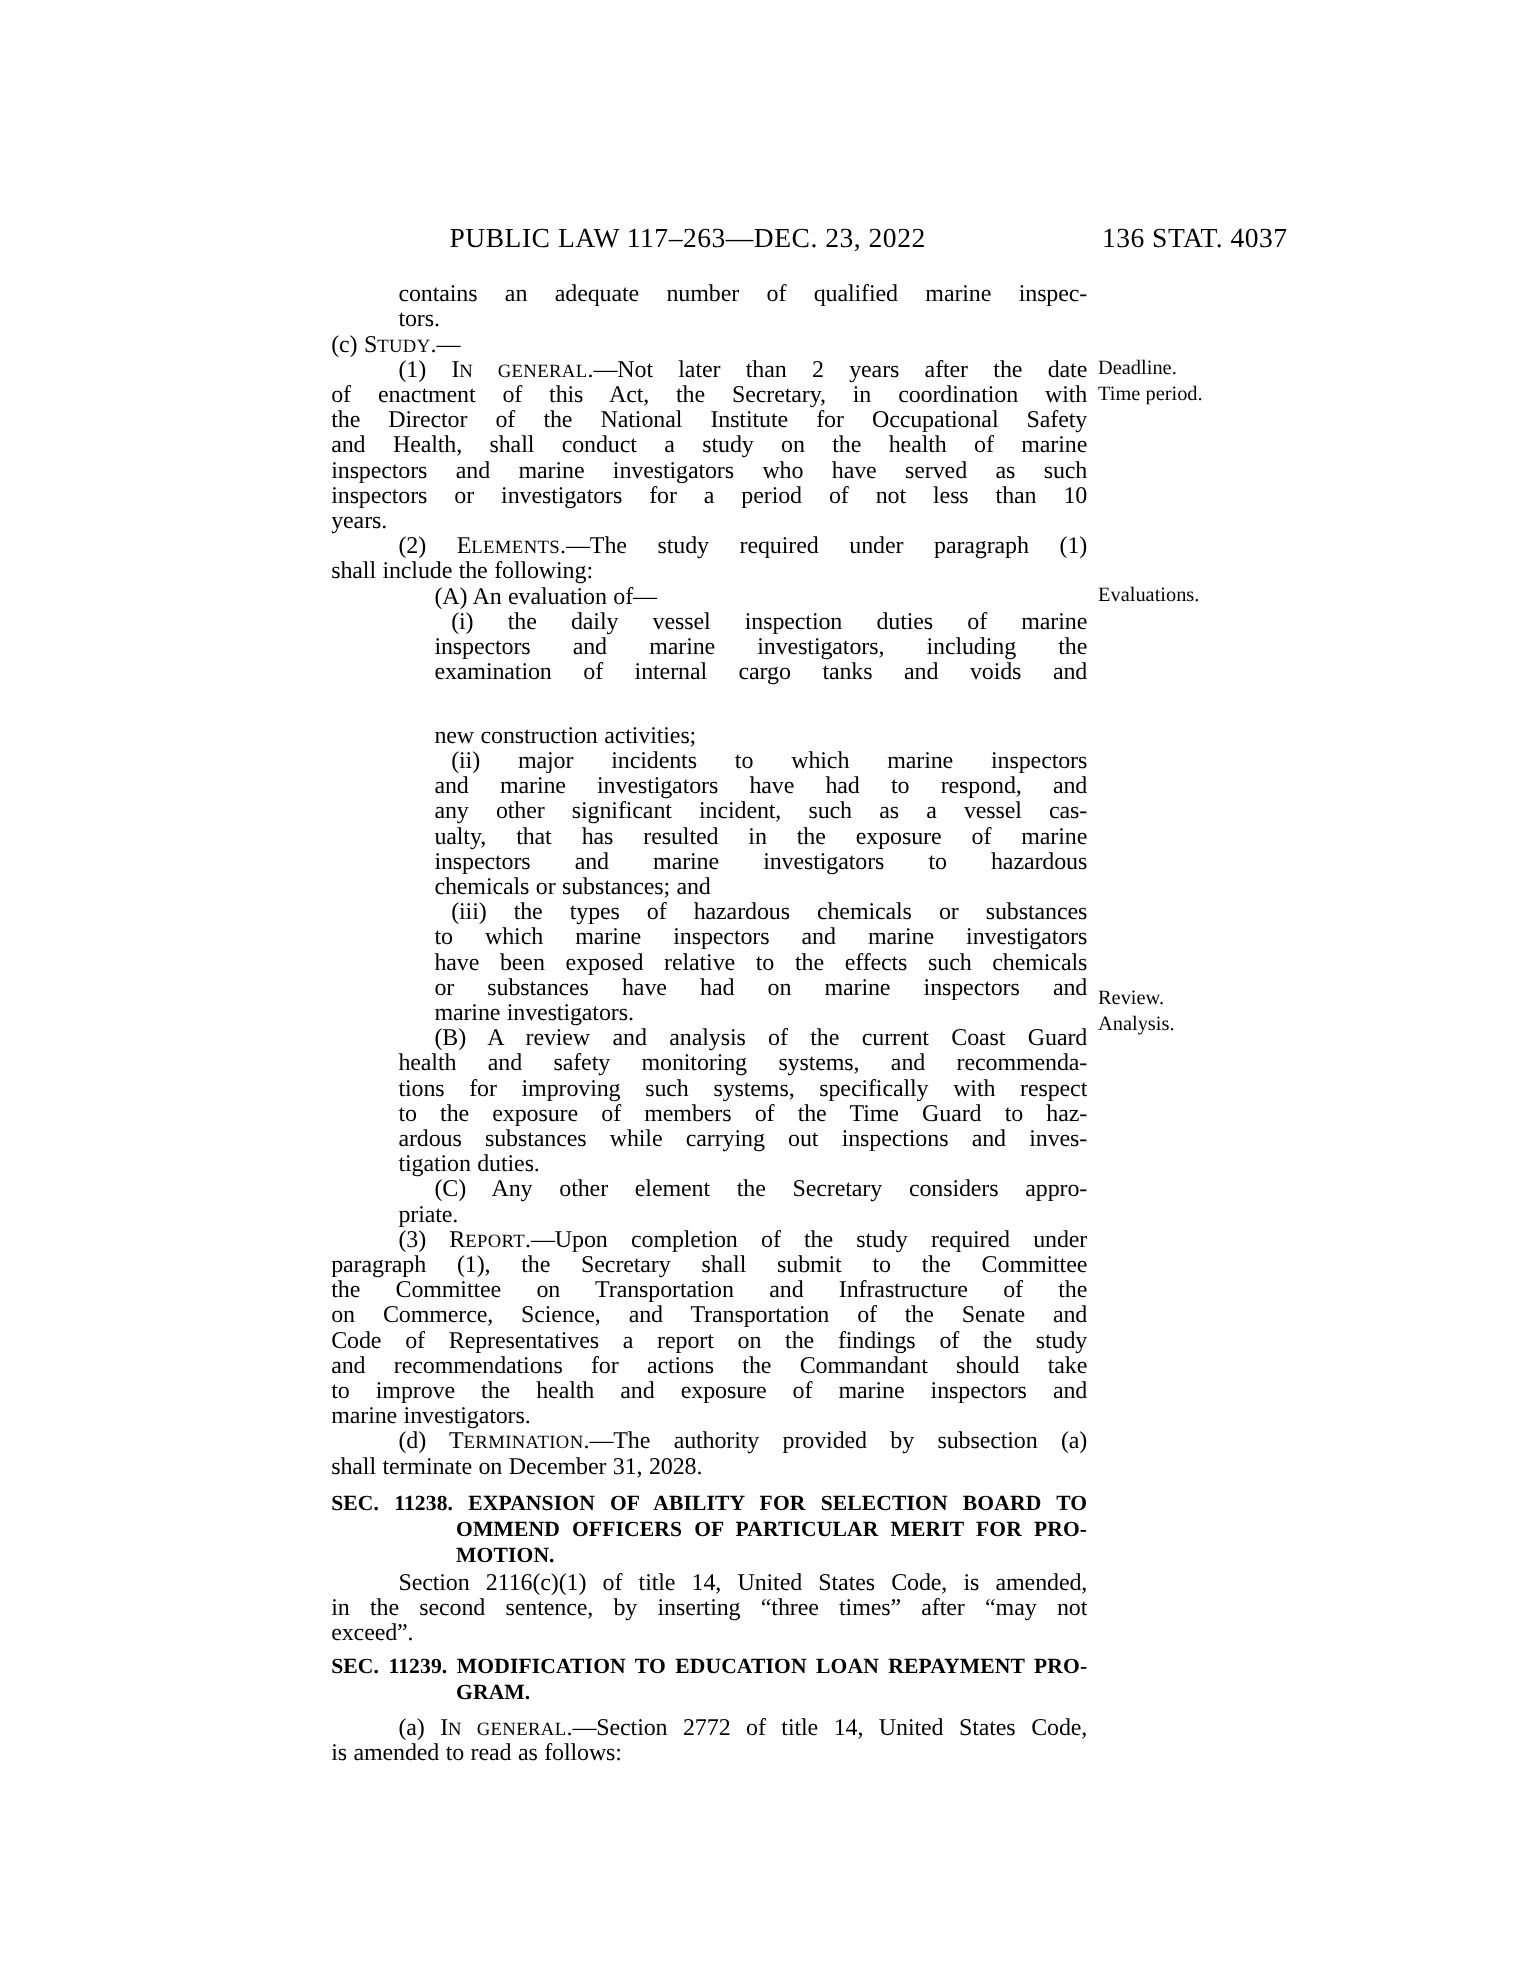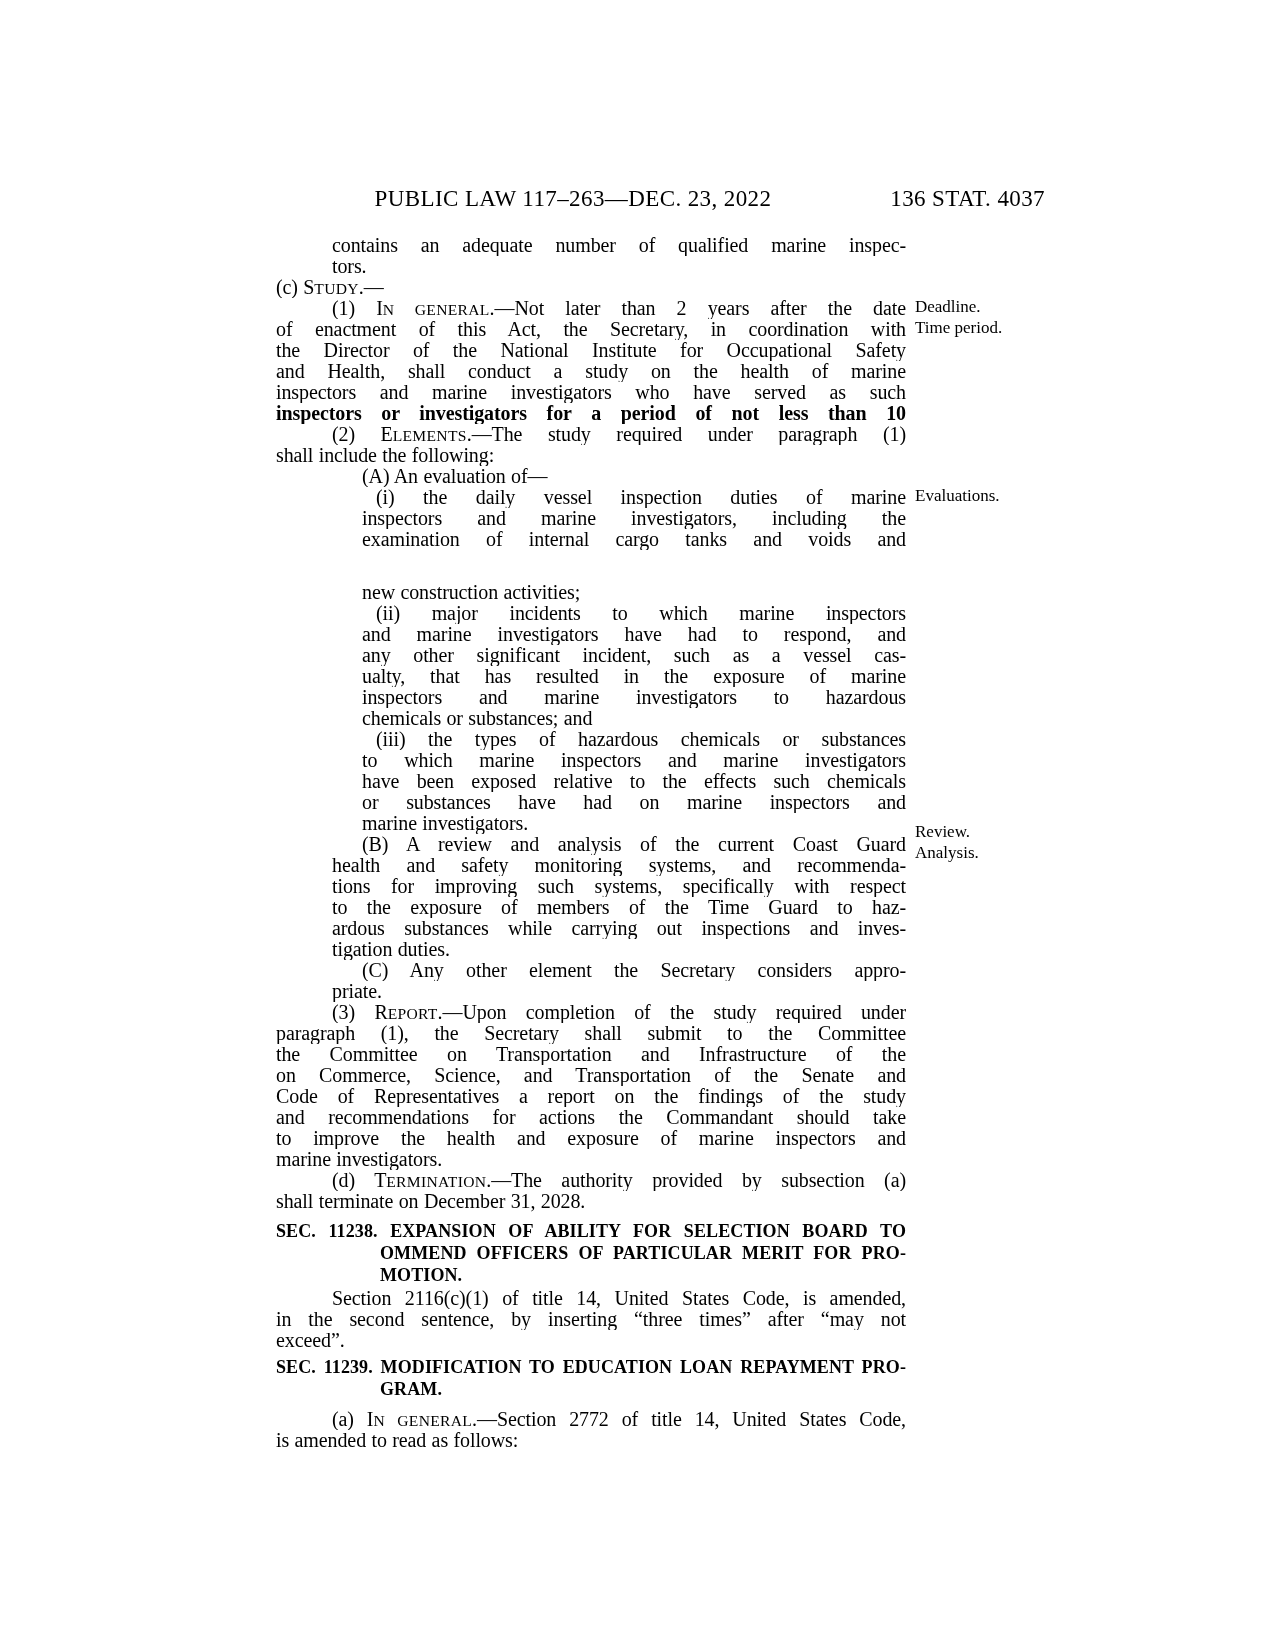--- a/index.html
+++ b/index.html
@@ -16,21 +16,21 @@
     position:absolute;
     top:186px;left:258px;width:630px;
     text-align:center;
     font-size:23px;
     letter-spacing:0.4px;
     white-space:nowrap;
   }
   #stat-number{
     position:absolute;
     top:186px;
-    left:860px;width:185px;
+    left:888px;width:185px;
     text-align:right;
     font-size:23px;
     letter-spacing:0.4px;
     white-space:nowrap;
   }
   #text-block{
     position:absolute;
     left:276px;top:235px;width:630px;
   }
   .bl{
@@ -78,21 +78,22 @@
 
   <div id="text-block">
       <div class="bl" style="padding-left: 56px;"><span>contains an adequate number of qualified marine inspec-</span></div>
       <div class="bl left" style="padding-left: 56px;"><span>tors.</span></div>
       <div class="bl left" style="padding-left: 0px;"><span>(c) S</span><span class="sc">tudy</span><span>.—</span></div>
       <div class="bl" style="padding-left: 56px;"><span>(1) I</span><span class="sc">n general</span><span>.—Not later than 2 years after the date</span></div>
       <div class="bl" style="padding-left: 0px;"><span>of enactment of this Act, the Secretary, in coordination with</span></div>
       <div class="bl" style="padding-left: 0px;"><span>the Director of the National Institute for Occupational Safety</span></div>
       <div class="bl" style="padding-left: 0px;"><span>and Health, shall conduct a study on the health of marine</span></div>
       <div class="bl" style="padding-left: 0px;"><span>inspectors and marine investigators who have served as such</span></div>
-      <div class="bl" style="padding-left: 0px; font-weight: bold;"><span>inspectors or investigators for a period of not less than 10</span></div>
+      <div class="bl" style="padding-left: 0px;"><span>inspectors or investigators for a period of not less than 10</span></div>
+      <div class="bl left" style="padding-left: 0px;"><span>years.</span></div>
       <div class="bl" style="padding-left: 56px;"><span>(2) E</span><span class="sc">lements</span><span>.—The study required under paragraph (1)</span></div>
       <div class="bl left" style="padding-left: 0px;"><span>shall include the following:</span></div>
       <div class="bl left" style="padding-left: 86px;"><span>(A) An evaluation of—</span></div>
       <div class="bl" style="padding-left: 100px;"><span>(i) the daily vessel inspection duties of marine</span></div>
       <div class="bl" style="padding-left: 86px;"><span>inspectors and marine investigators, including the</span></div>
       <div class="bl" style="padding-left: 86px;"><span>examination of internal cargo tanks and voids and</span></div>
       <div class="bl left" style="padding-left: 86px; margin-top: 32px;"><span>new construction activities;</span></div>
       <div class="bl" style="padding-left: 100px;"><span>(ii) major incidents to which marine inspectors</span></div>
       <div class="bl" style="padding-left: 86px;"><span>and marine investigators have had to respond, and</span></div>
       <div class="bl" style="padding-left: 86px;"><span>any other significant incident, such as a vessel cas-</span></div>

